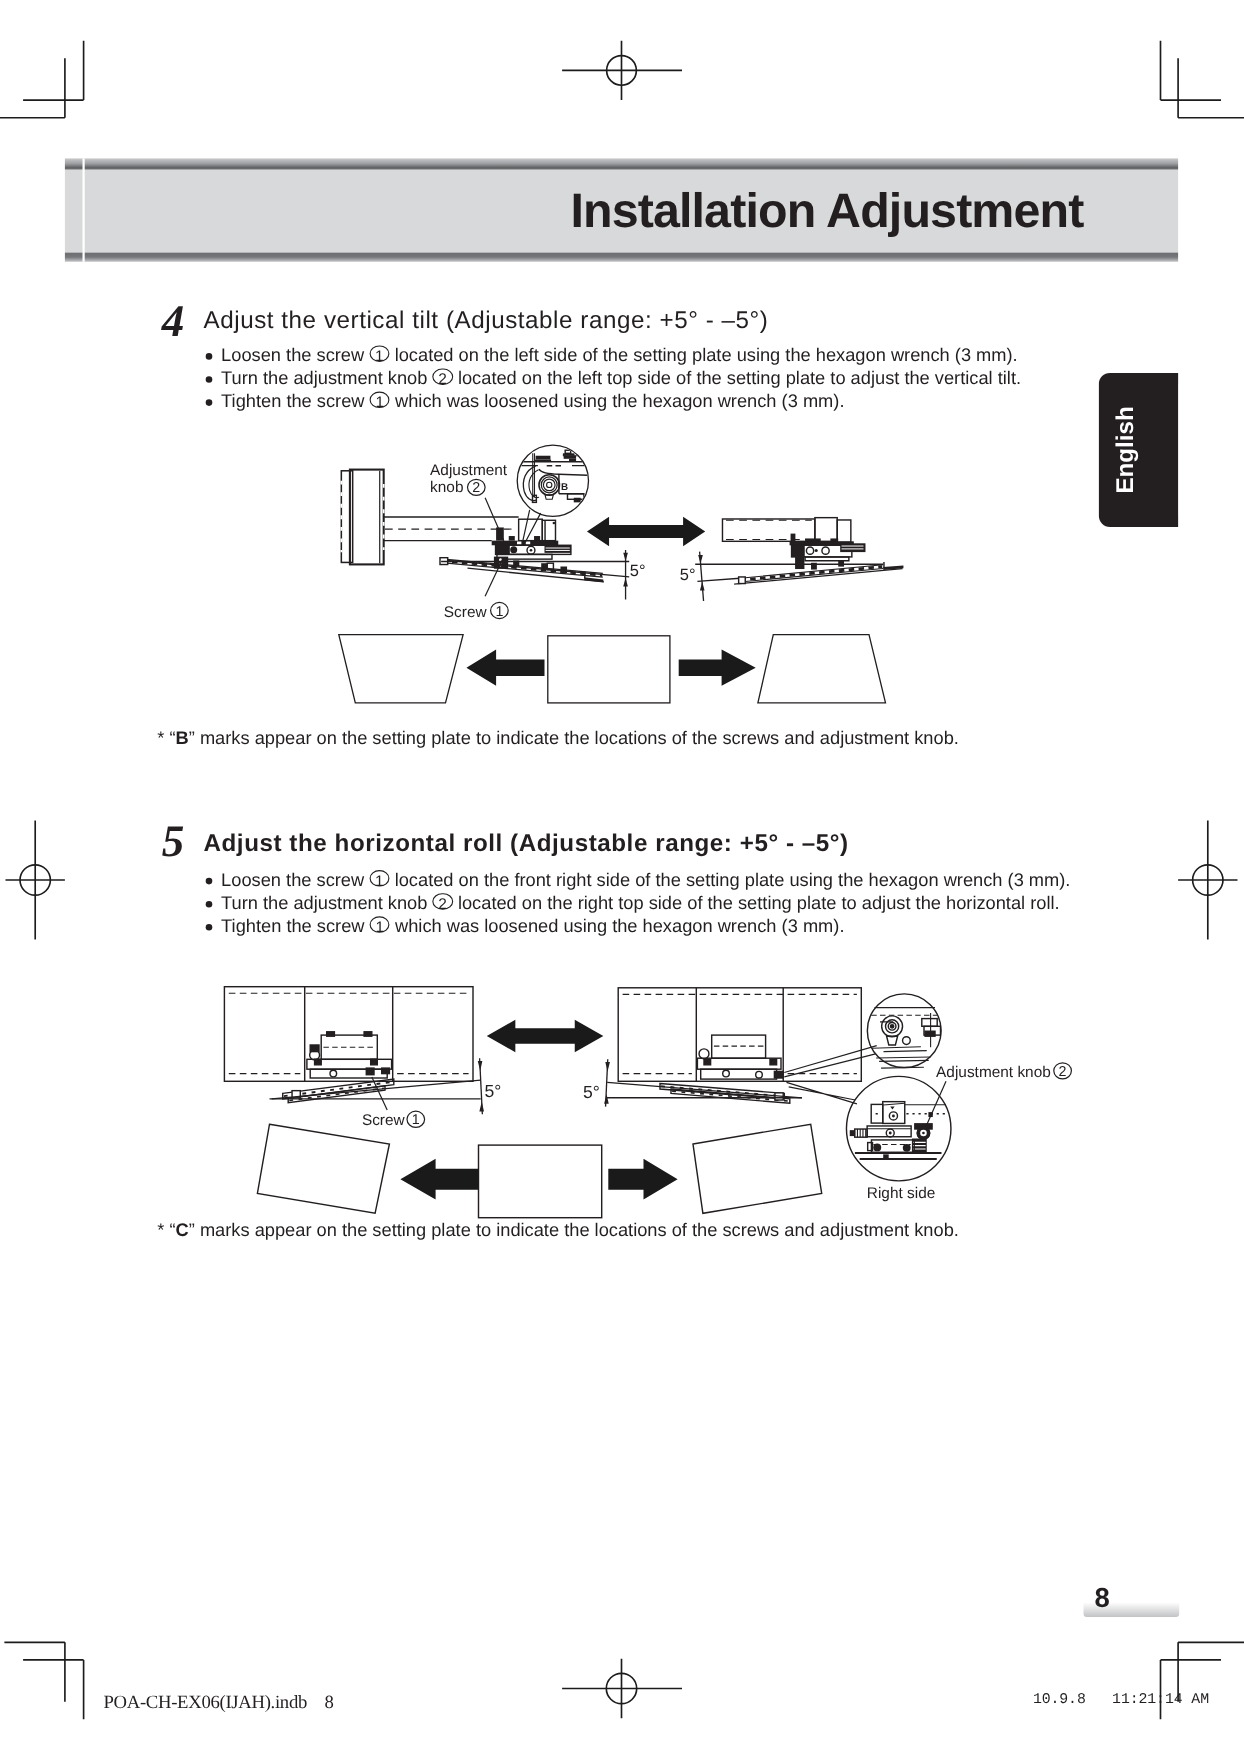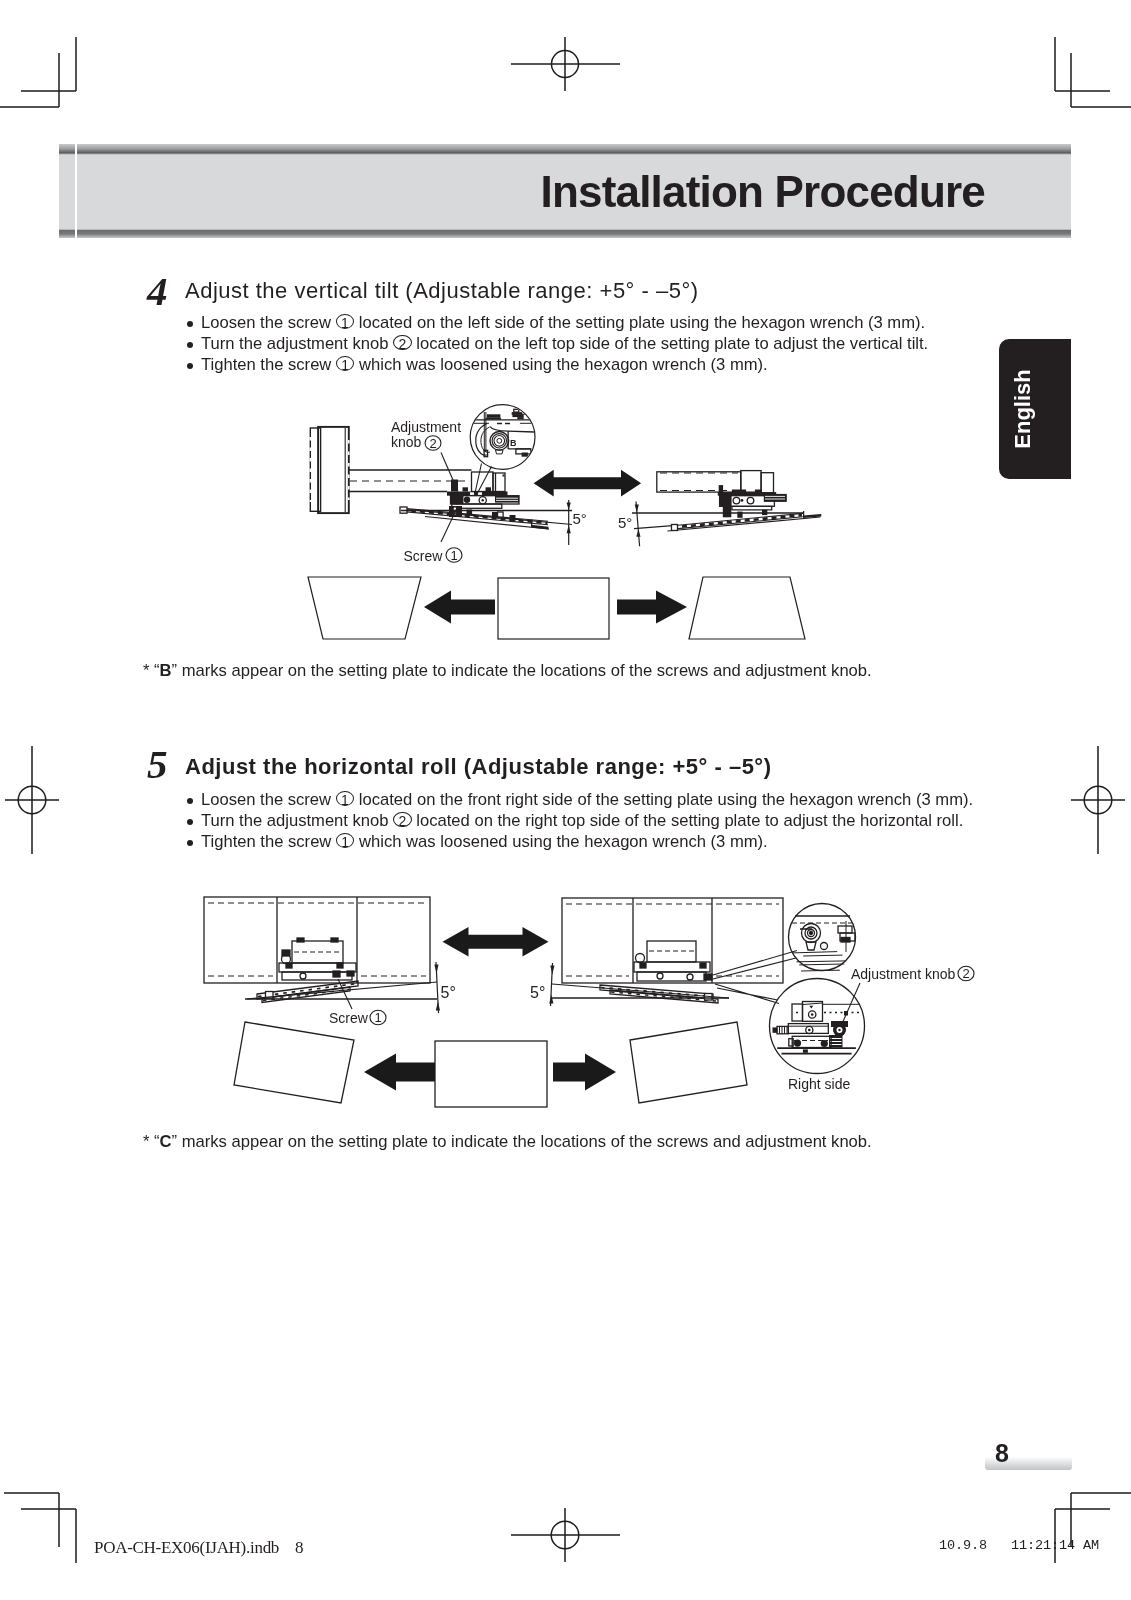--- a/index.html
+++ b/index.html
@@ -7,21 +7,21 @@
   .abs{position:absolute;line-height:1;}
   .cn{display:inline-block;box-sizing:border-box;width:18.5px;height:15.2px;border:1.3px solid #231f20;border-radius:50%;font-size:14px;line-height:16.5px;text-align:center;vertical-align:baseline;font-weight:normal;letter-spacing:0;}
   .blt{width:6px;height:6px;border-radius:50%;background:#231f20;position:absolute;}
   .body-txt{font-size:16.6px;line-height:21px;white-space:nowrap;letter-spacing:0;}
 </style>
 </head>
 <body>
 
 <div class="abs" style="left:59px;top:144px;width:1012px;height:94px;background:linear-gradient(to bottom,#c9cacc 0%,#9d9fa2 5%,#58595b 9.5%,#d8d9da 11.5%,#d8d9da 90.5%,#6d6e71 92%,#77787b 95.5%,#c7c8ca 100%);"></div>
 <div class="abs" style="left:75px;top:144px;width:2px;height:94px;background:#ffffff;"></div>
-<div class="abs" style="right:146px;top:169.5px;font-size:44px;font-weight:bold;letter-spacing:-0.8px;">Installation Procedure</div>
+<div class="abs" style="right:146px;top:169.5px;font-size:44px;font-weight:bold;letter-spacing:-0.8px;">Installation Adjustment</div>
 
 <div class="abs" style="left:999px;top:339px;width:72px;height:140px;background:#231f20;border-radius:10px 0 0 10px;"></div>
 <div class="abs" style="left:999px;top:339px;width:47px;height:140px;display:flex;align-items:center;justify-content:center;">
     <span style="transform:rotate(-90deg);color:#fff;font-weight:bold;font-size:22px;white-space:nowrap;">English</span>
   </div>
 
 <div class="abs" style="left:147px;top:270.5px;font-size:41px;font-weight:bold;font-style:italic;font-family:'Liberation Serif',serif;">4</div>
 <div class="abs" style="left:185px;top:280px;font-size:22px;font-weight:normal;white-space:nowrap;letter-spacing:0.5px;">Adjust the vertical tilt (Adjustable range: +5° - –5°)</div>
 <div class="blt" style="left:187px;top:320.5px;"></div>
 <div class="blt" style="left:187px;top:341.5px;"></div>
@@ -30,21 +30,21 @@
 
 <div class="abs body-txt" style="left:143px;top:659.5px;text-align:right;">* “<b>B</b>” marks appear on the setting plate to indicate the locations of the screws and adjustment knob.</div>
 
 <div class="abs" style="left:147px;top:744px;font-size:41px;font-weight:bold;font-style:italic;font-family:'Liberation Serif',serif;">5</div>
 <div class="abs" style="left:185px;top:756px;font-size:22px;font-weight:bold;white-space:nowrap;letter-spacing:0.5px;">Adjust the horizontal roll (Adjustable range: +5° - –5°)</div>
 <div class="blt" style="left:187px;top:797.5px;"></div>
 <div class="blt" style="left:187px;top:818.5px;"></div>
 <div class="blt" style="left:187px;top:839.5px;"></div>
 <div class="abs body-txt" style="left:201px;top:788.5px;">Loosen the screw <span class="cn">1</span> located on the front right side of the setting plate using the hexagon wrench (3 mm).<br>Turn the adjustment knob <span class="cn">2</span> located on the right top side of the setting plate to adjust the horizontal roll.<br>Tighten the screw <span class="cn">1</span> which was loosened using the hexagon wrench (3 mm).</div>
 
-<div class="abs body-txt" style="left:143px;top:1131px;">* “<b>C</b>” marks appear on the setting plate to indicate the locations of the screws and adjustment knob.</div>
+<div class="abs body-txt" style="left:143px;top:1108px;">* “<b>C</b>” marks appear on the setting plate to indicate the locations of the screws and adjustment knob.</div>
 
 <div class="abs" style="left:985px;top:1457px;width:87px;height:13px;background:linear-gradient(to bottom,#fdfdfd,#c2c3c5);border-radius:0 0 3px 3px;"></div>
 <div class="abs" style="left:995px;top:1440.5px;font-size:25px;font-weight:bold;">8</div>
 
 <div class="abs" style="left:94px;top:1539px;font-size:17px;letter-spacing:-0.28px;font-family:'Liberation Serif',serif;">POA-CH-EX06(IJAH).indb&nbsp;&nbsp;&nbsp;&nbsp;8</div>
 <div class="abs" style="left:939px;top:1539px;font-size:13.5px;letter-spacing:-0.1px;font-family:Liberation Mono, monospace;">10.9.8&nbsp;&nbsp;&nbsp;11:21:14 AM</div>
 
 <svg class="abs" style="left:0;top:0;" width="1131" height="1600" viewBox="0 0 1131 1600" fill="none" stroke="none">
 <g stroke="#1c1c1c" stroke-width="1.5" fill="none">
 

